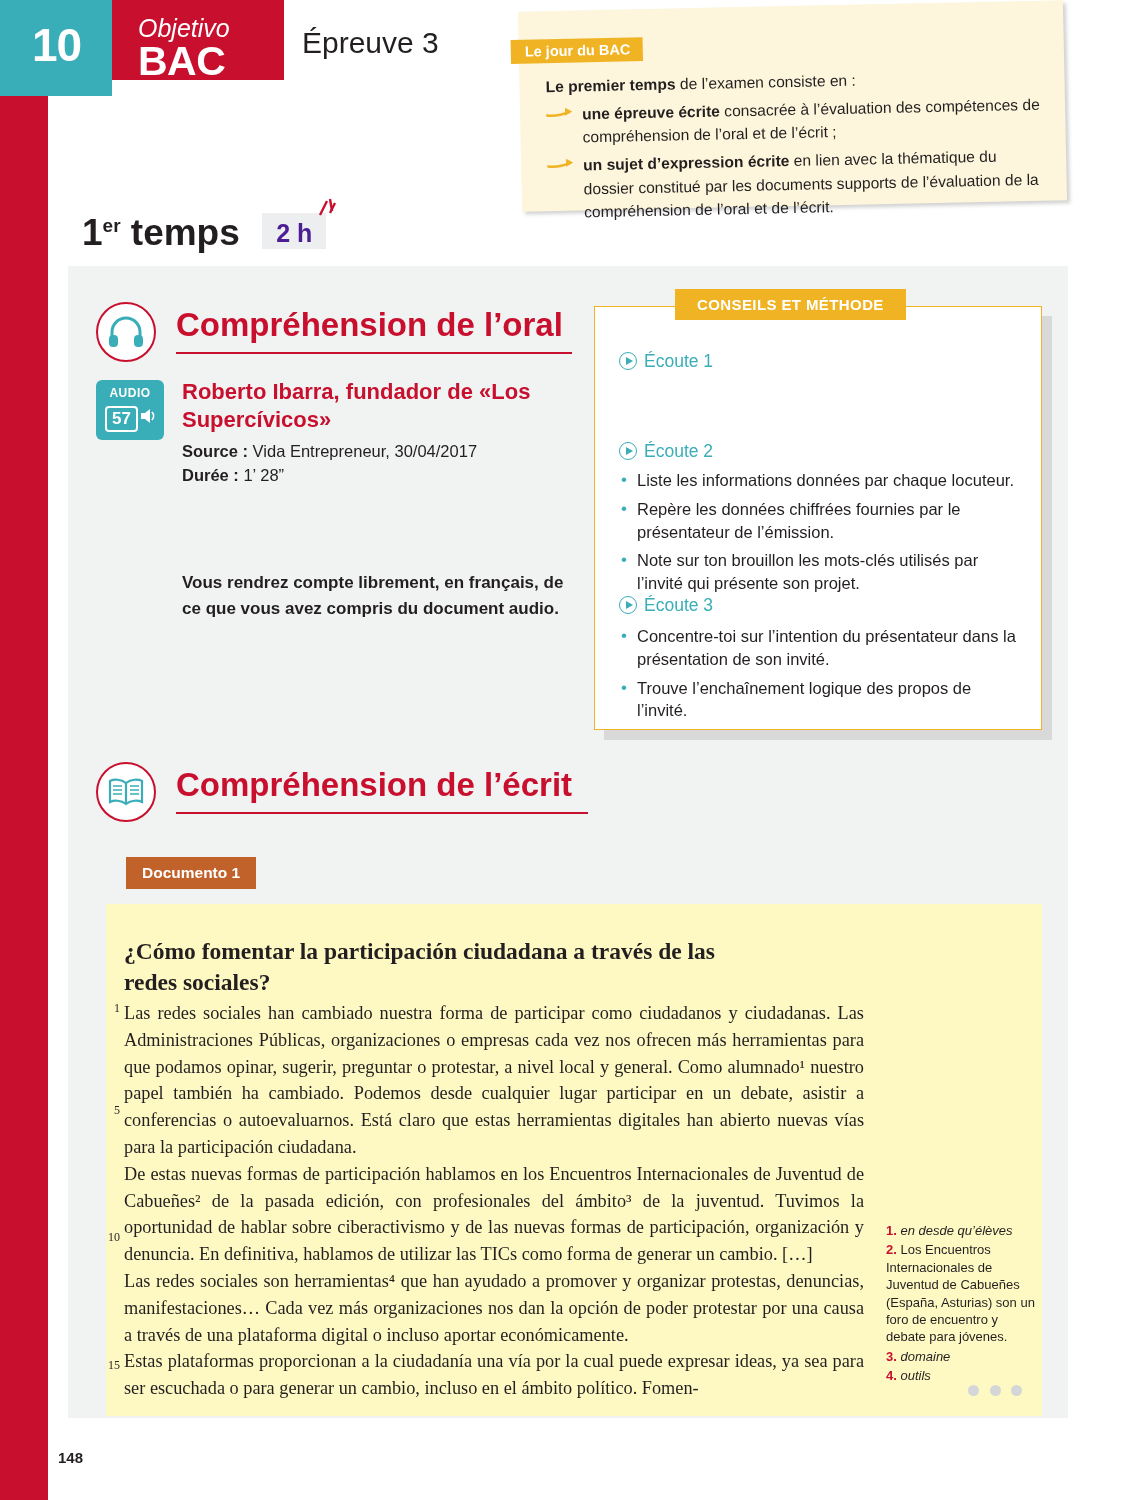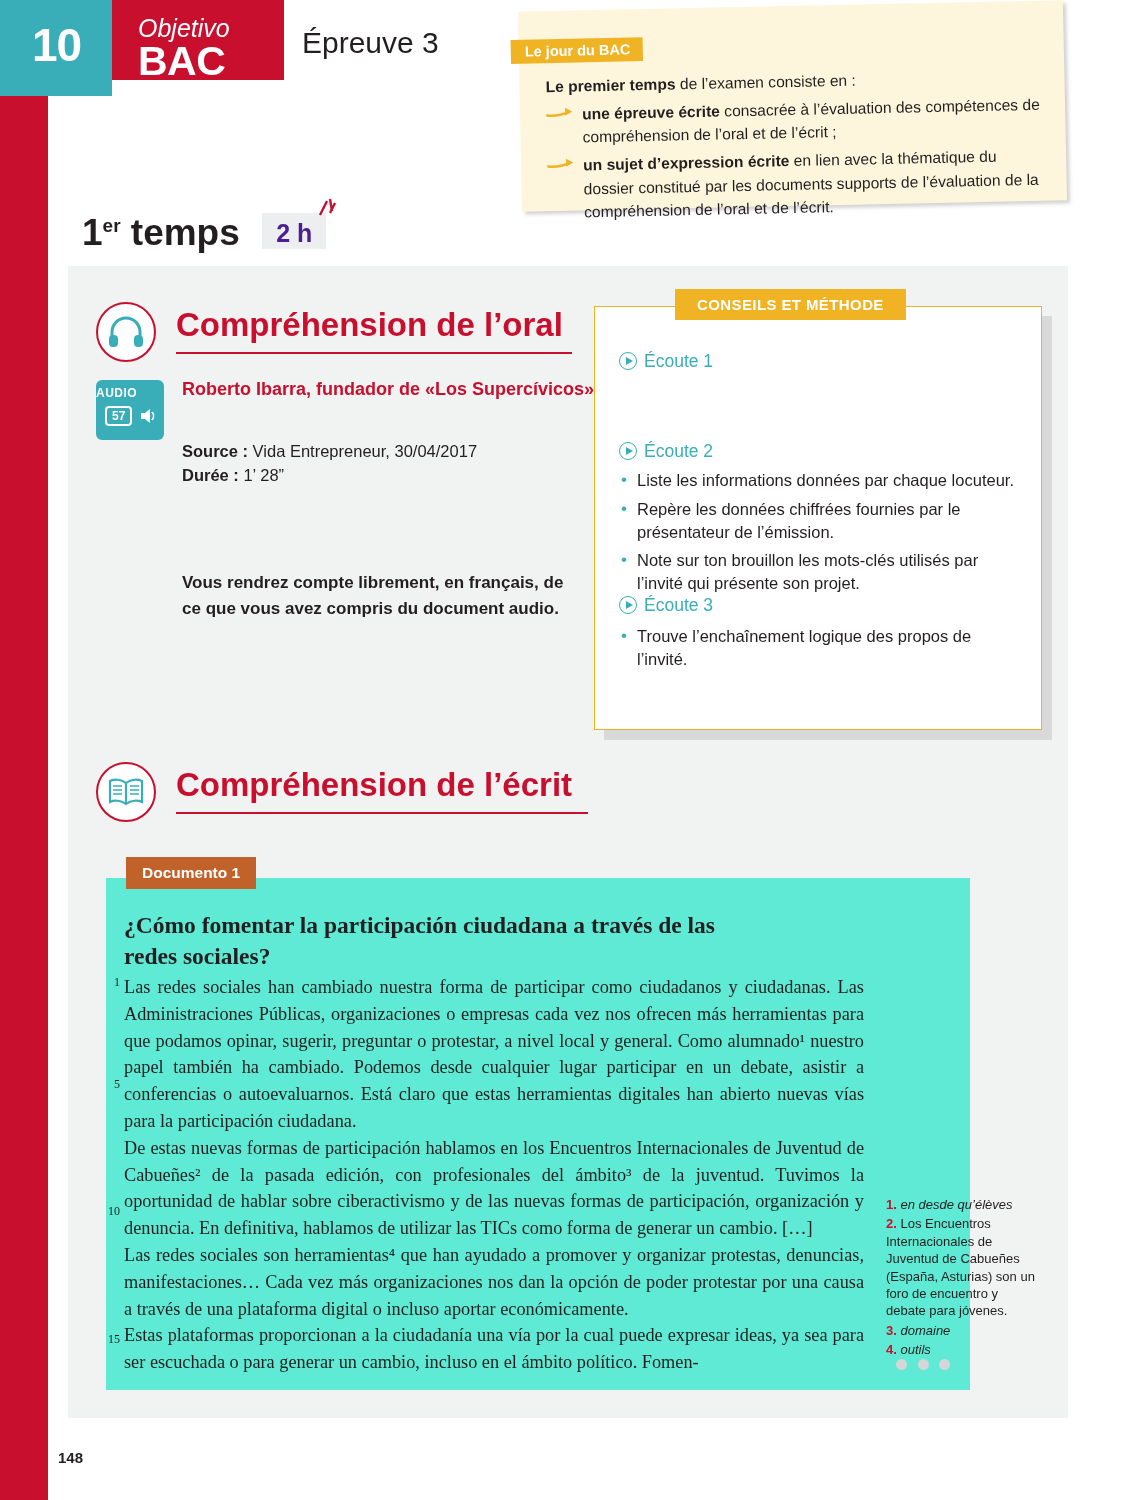--- a/index.html
+++ b/index.html
@@ -130,29 +130,29 @@
     position:absolute; left:80px; top:50px; width:420px; height:2px;
     background:#c8102e;
   }
 
   
   .audio-badge {
     position:absolute; left:96px; top:380px;
     width:68px; height:60px; background:#3aaeb8; border-radius:6px;
     color:#ffffff;
   }
-  .audio-badge .t1 { position:absolute; top:6px; left:0; width:68px; text-align:left; font-size:12px; font-weight:bold; letter-spacing:.5px;}
+  .audio-badge .t1 { position:absolute; top:6px; left:0; width:68px; text-align:center; font-size:12px; font-weight:bold; letter-spacing:.5px;}
   .audio-badge .t2 {
     position:absolute; top:26px; left:9px;
     border:2px solid #ffffff; border-radius:4px;
-    font-size:12px; font-weight:bold; padding:1px 5px;
+    font-size:17px; font-weight:bold; padding:1px 5px;
   }
   .audio-title {
     position:absolute; left:182px; top:378px; width:420px;
-    font-size:18px; font-weight:bold; color:#c8102e; line-height:1.28;
+    font-size:22px; font-weight:bold; color:#c8102e; line-height:1.28;
   }
   .audio-meta {
     position:absolute; left:182px; top:440px; width:420px;
     font-size:16.5px; color:#231f20; line-height:1.45;
   }
   .consigne {
     position:absolute; left:182px; top:570px; width:400px;
     font-size:17px; font-weight:bold; color:#231f20; line-height:1.5;
   }
 
@@ -190,22 +190,22 @@
   .bullets ul { margin:0; padding:0; }
 
   
   .doc-tab {
     position:absolute; left:126px; top:857px;
     background:#c1622a; color:#ffffff;
     font-size:15.5px; font-weight:bold; padding:7px 16px;
     z-index:3;
   }
   .doc-card {
-    position:absolute; left:106px; top:878px; width:864px; height:512px;
-    background:#5eead4;
+    position:absolute; left:106px; top:904px; width:936px; height:512px;
+    background:#fef9c3;
   }
   .doc-title {
     position:absolute; left:18px; top:32px; width:620px;
     font-family:"Liberation Serif", serif;
     font-size:23.5px; font-weight:bold; color:#231f20; line-height:1.33;
   }
   .doc-body {
     position:absolute; left:18px; top:96px; width:740px;
     font-family:"Liberation Serif", serif;
     font-size:18.3px; color:#231f20; line-height:1.465;
@@ -330,20 +330,21 @@
       <li>Repère les données chiffrées fournies par le présentateur de l’émission.</li>
       <li>Note sur ton brouillon les mots-clés utilisés par l’invité qui présente son projet.</li>
     </ul>
   </div>
 
   <div class="ec-head" style="left:24px; top:288px;">
     <span class="play"></span><span>Écoute 3</span>
   </div>
   <div class="bullets" style="left:26px; top:318px; width:404px;">
     <ul>
+      <li>Concentre-toi sur l’intention du présentateur dans la présentation de son invité.</li>
       <li>Trouve l’enchaînement logique des propos de l’invité.</li>
     </ul>
   </div>
 </div>
 
 <div class="sec-head" style="left:96px; top:762px;">
   <div class="sec-circle"></div>
   <svg style="position:absolute;left:12px;top:15px;" width="36" height="30" viewBox="0 0 36 30">
     <path d="M18,6 C13,2 6,2 2,4 V25 C6,23 13,23 18,27 C23,23 30,23 34,25 V4 C30,2 23,2 18,6 Z" stroke="#3aaeb8" stroke-width="2.2" fill="none"></path>
     <path d="M18,6 V27" stroke="#3aaeb8" stroke-width="2.2" fill="none"></path>

